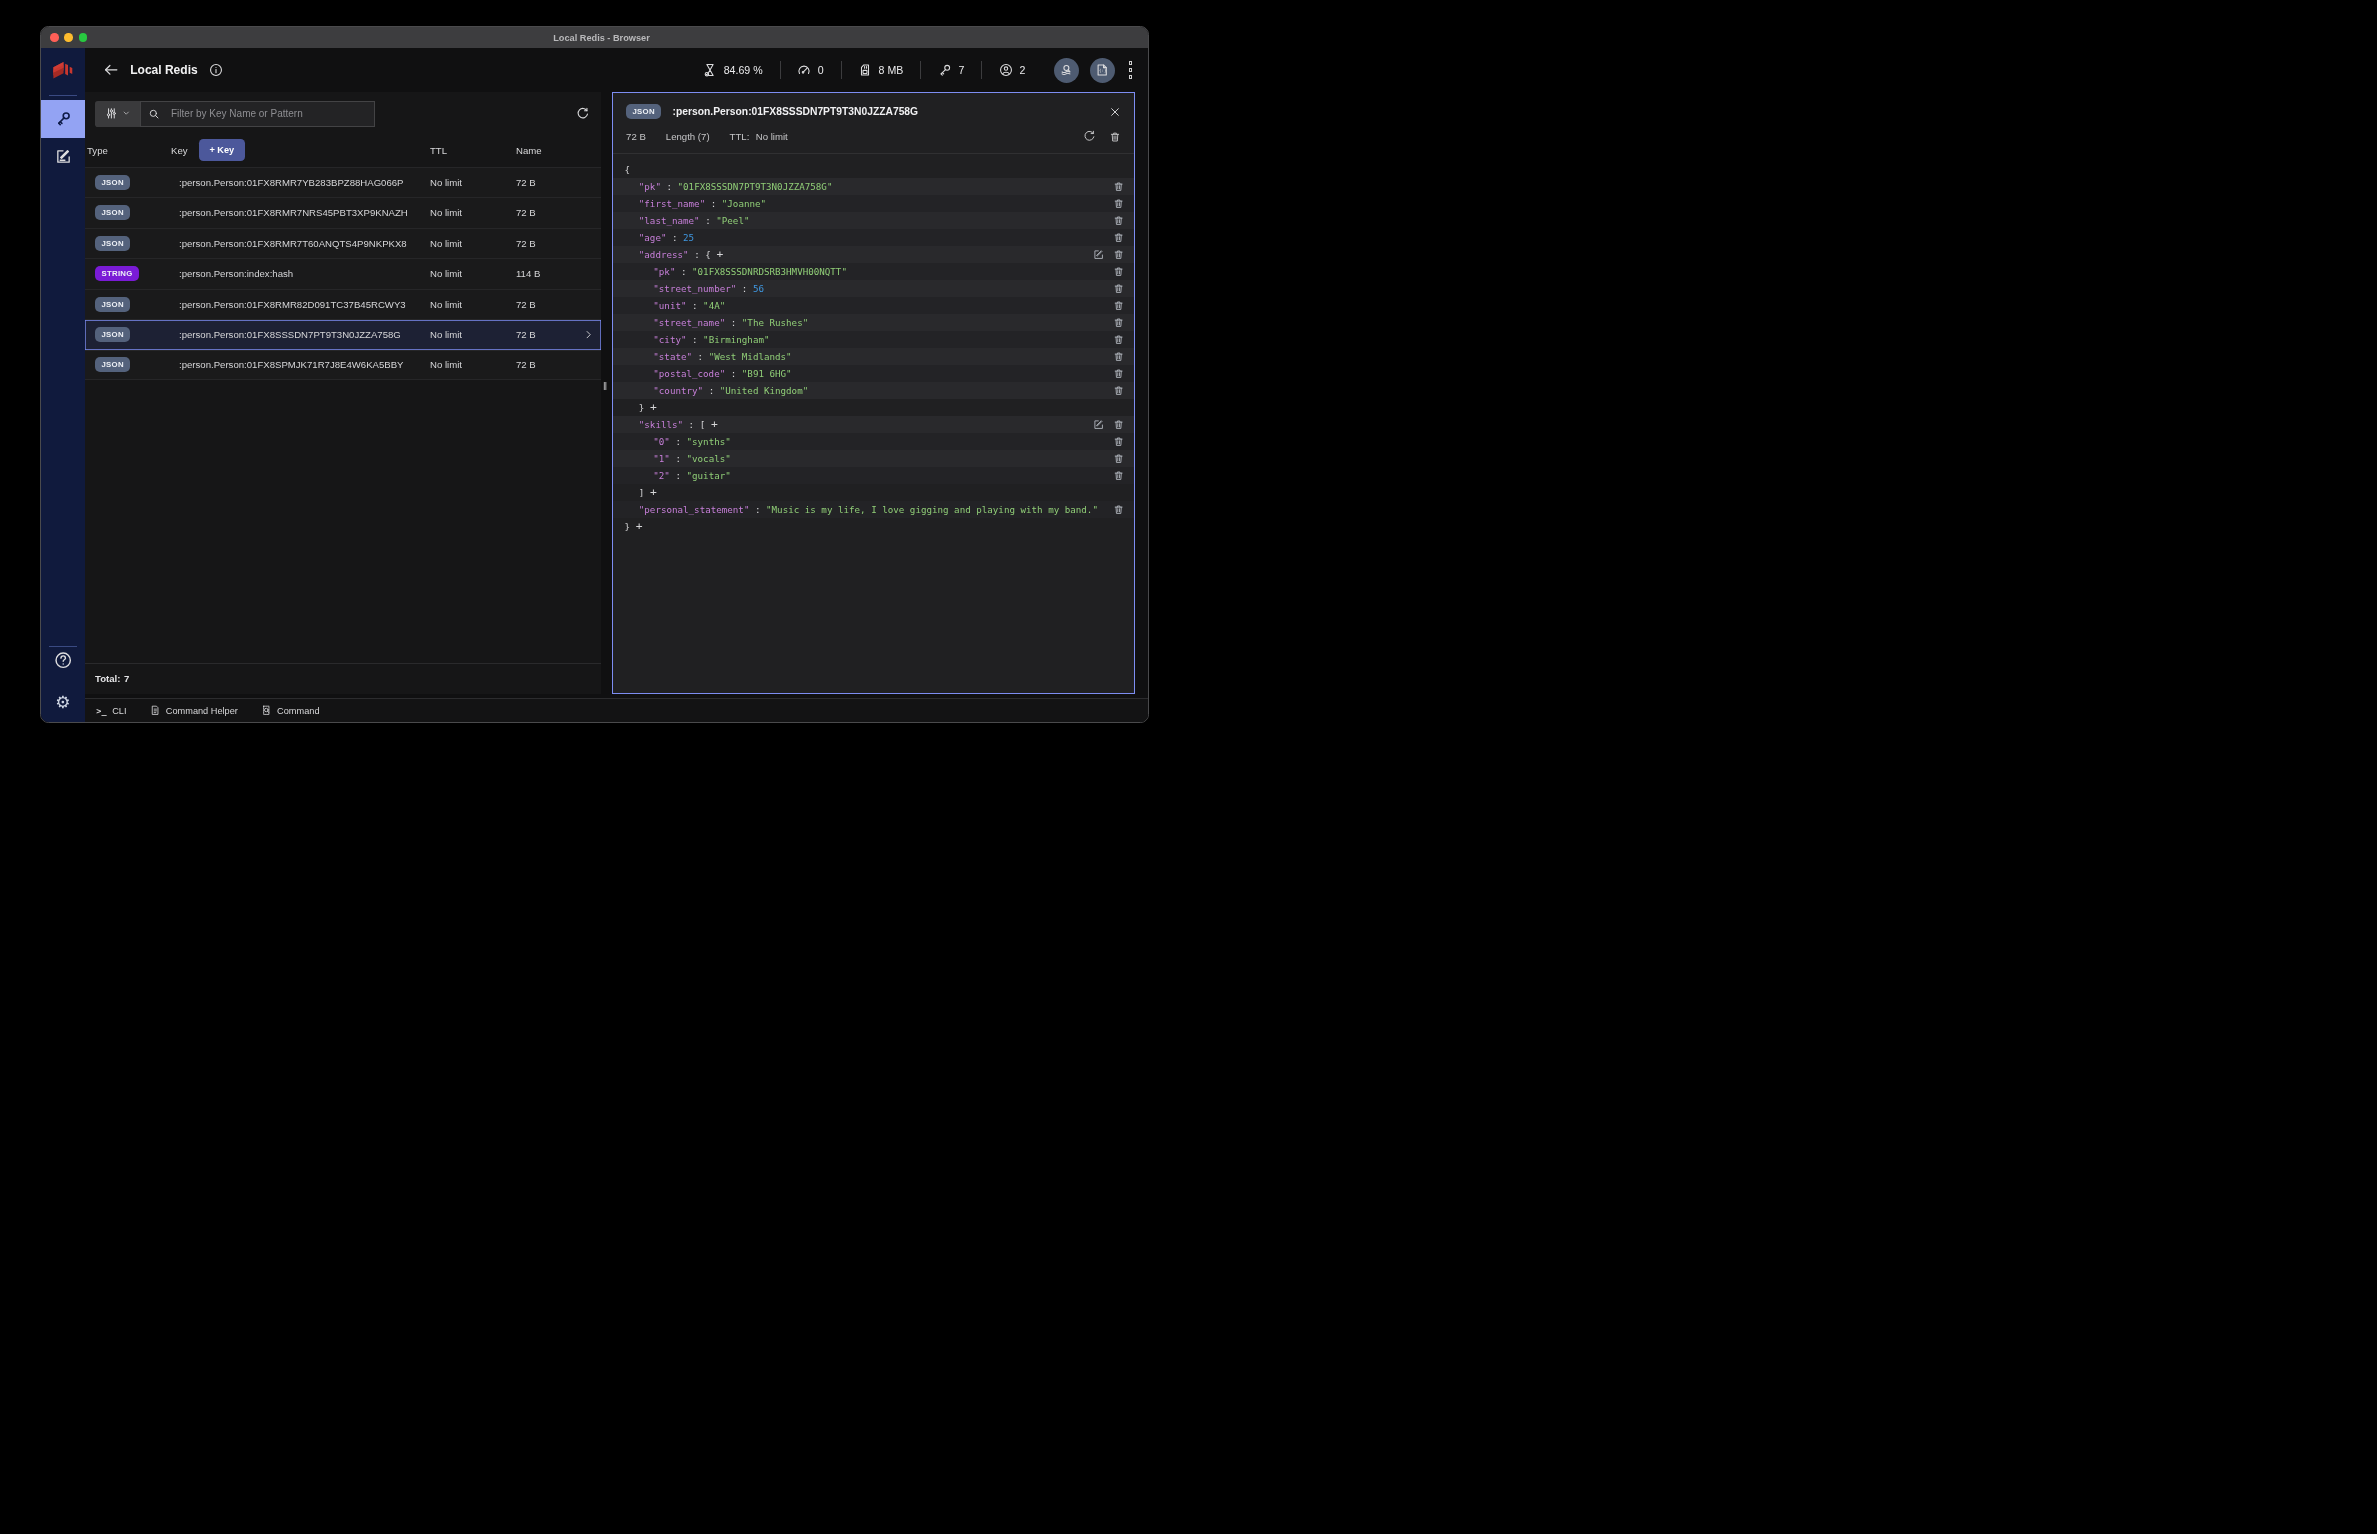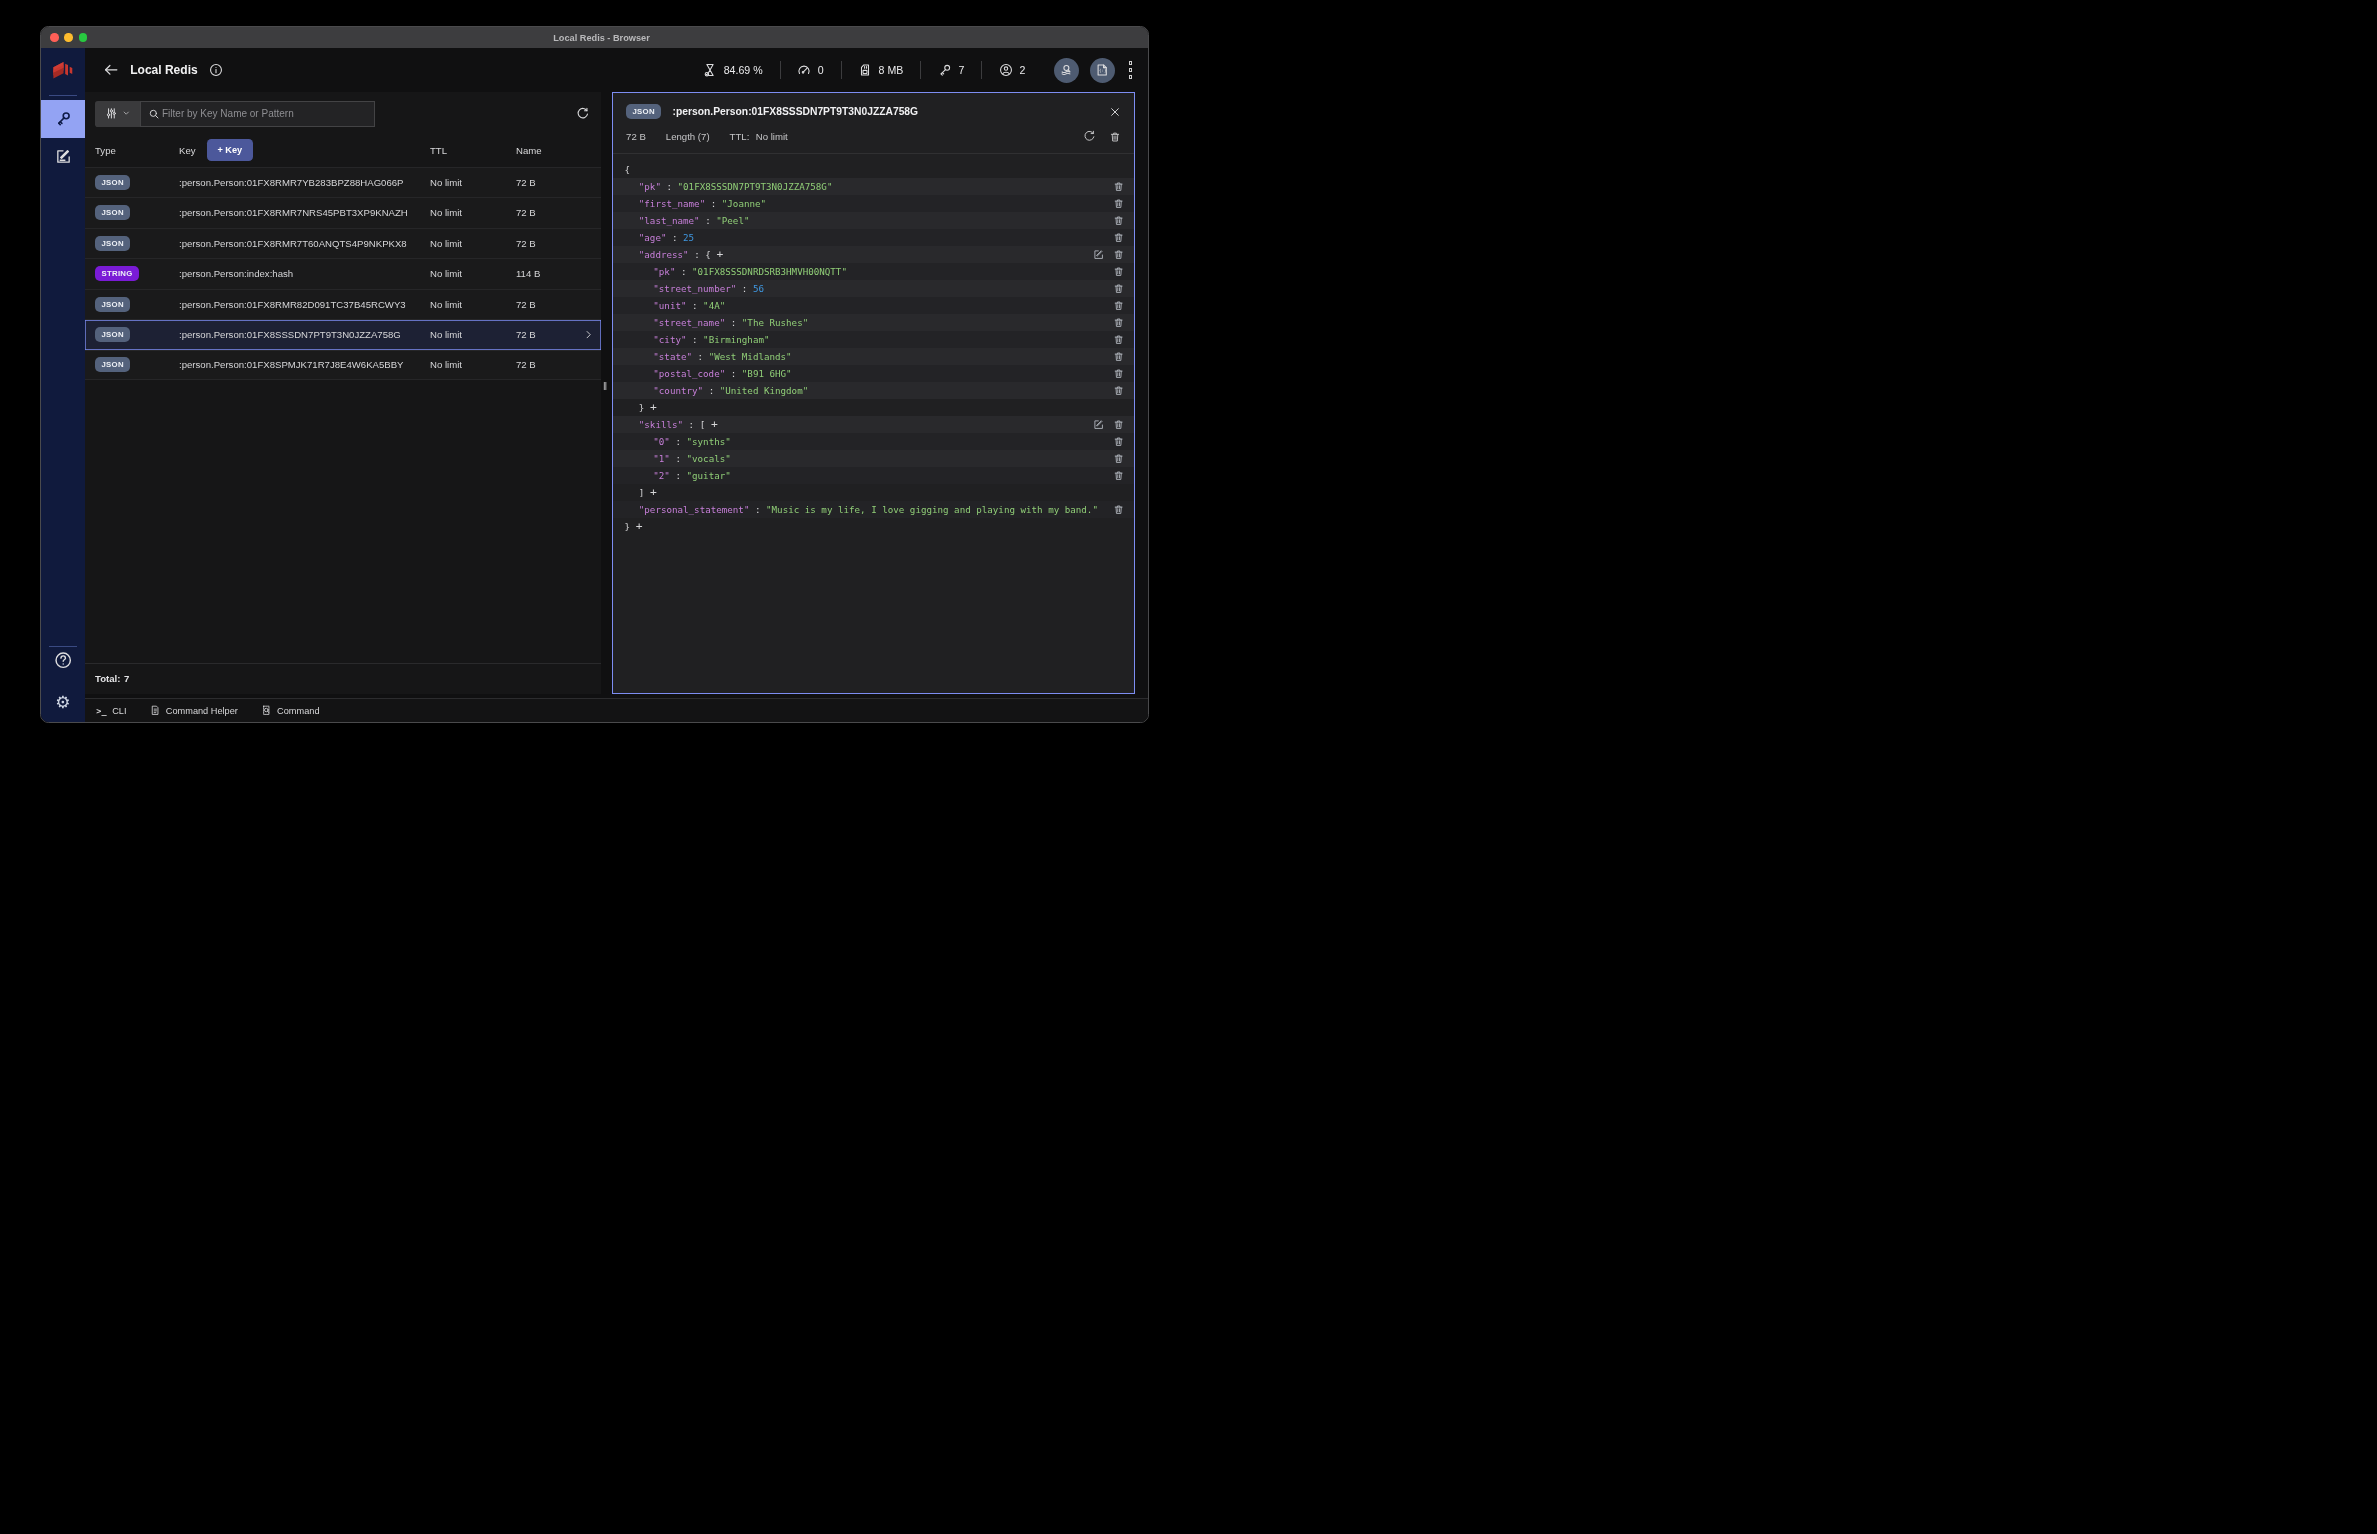--- a/index.html
+++ b/index.html
@@ -49,27 +49,27 @@
   
   .content{flex:1;display:flex;min-height:0;padding:0 12.8px 4.3px 0;}
   .list-panel{width:516px;background:#161617;display:flex;flex-direction:column;min-height:0;flex:0 0 auto;}
   .gutter{width:11.3px;position:relative;flex:0 0 auto;}
   .gutter .handle{position:absolute;top:48%;left:2.1px;color:#c9c9cb;font-size:10px;letter-spacing:0.7px;cursor:col-resize;}
   .detail-panel{flex:1;border:0.7px solid var(--accent);background:#202022;display:flex;flex-direction:column;min-width:0;}
 
   
   .filter-row{display:flex;align-items:center;padding:8.5px 11.3px 7px 10px;flex:0 0 auto;}
   .filter-type{height:26px;width:45px;background:#3a3a3c;border-radius:2.8px 0 0 2.8px;display:flex;align-items:center;justify-content:center;gap:4.3px;cursor:pointer;flex:0 0 auto;}
-  .search-box{height:26px;width:235px;background:#232325;border:0.7px solid #434345;display:flex;align-items:center;padding:0 7px;gap:2px;}
+  .search-box{height:26px;width:235px;background:#232325;border:0.7px solid #434345;display:flex;align-items:center;padding:0 7px;gap:11px;}
   .search-box input{flex:1;background:transparent;border:none;outline:none;color:#d8d8da;font-size:10px;font-family:"Liberation Sans",sans-serif;}
   .search-box input::placeholder{color:#8e8e92;}
   .refresh-btn{margin-left:auto;cursor:pointer;}
 
   
-  .table-head{display:grid;grid-template-columns:84px 1fr 86px 61px 24px;align-items:center;height:33px;padding-left:10px;color:#d8d8da;font-size:9.6px;flex:0 0 auto;}
+  .table-head{display:grid;grid-template-columns:84px 1fr 86px 61px 24px;align-items:center;height:33px;padding-left:2px;color:#d8d8da;font-size:9.6px;flex:0 0 auto;}
   .key-head{display:flex;align-items:center;gap:11.3px;}
   .addkey-btn{background:var(--addkey);color:#fff;font-weight:700;font-size:9.2px;padding:5.7px 10.6px;border-radius:4.3px;cursor:pointer;}
   .rows{flex:0 0 auto;}
   .krow{display:grid;grid-template-columns:84px 1fr 86px 61px 24px;align-items:center;height:30.5px;padding-left:10px;
     background:#1a1a1b;border-top:0.7px solid #262628;font-size:9.6px;color:#d6d6d8;cursor:pointer;}
   .krow:last-child{border-bottom:0.7px solid #262628;}
   .badge{display:inline-block;font-size:7.8px;font-weight:700;letter-spacing:0.3px;color:#eef1f6;background:var(--badge-json);padding:2.8px 6.4px;border-radius:5px;}
   .badge.string{background:var(--badge-string);}
   .cell-key,.cell-ttl,.cell-size{white-space:nowrap;overflow:hidden;text-overflow:ellipsis;}
   .cell-chev{display:none;justify-content:center;}

